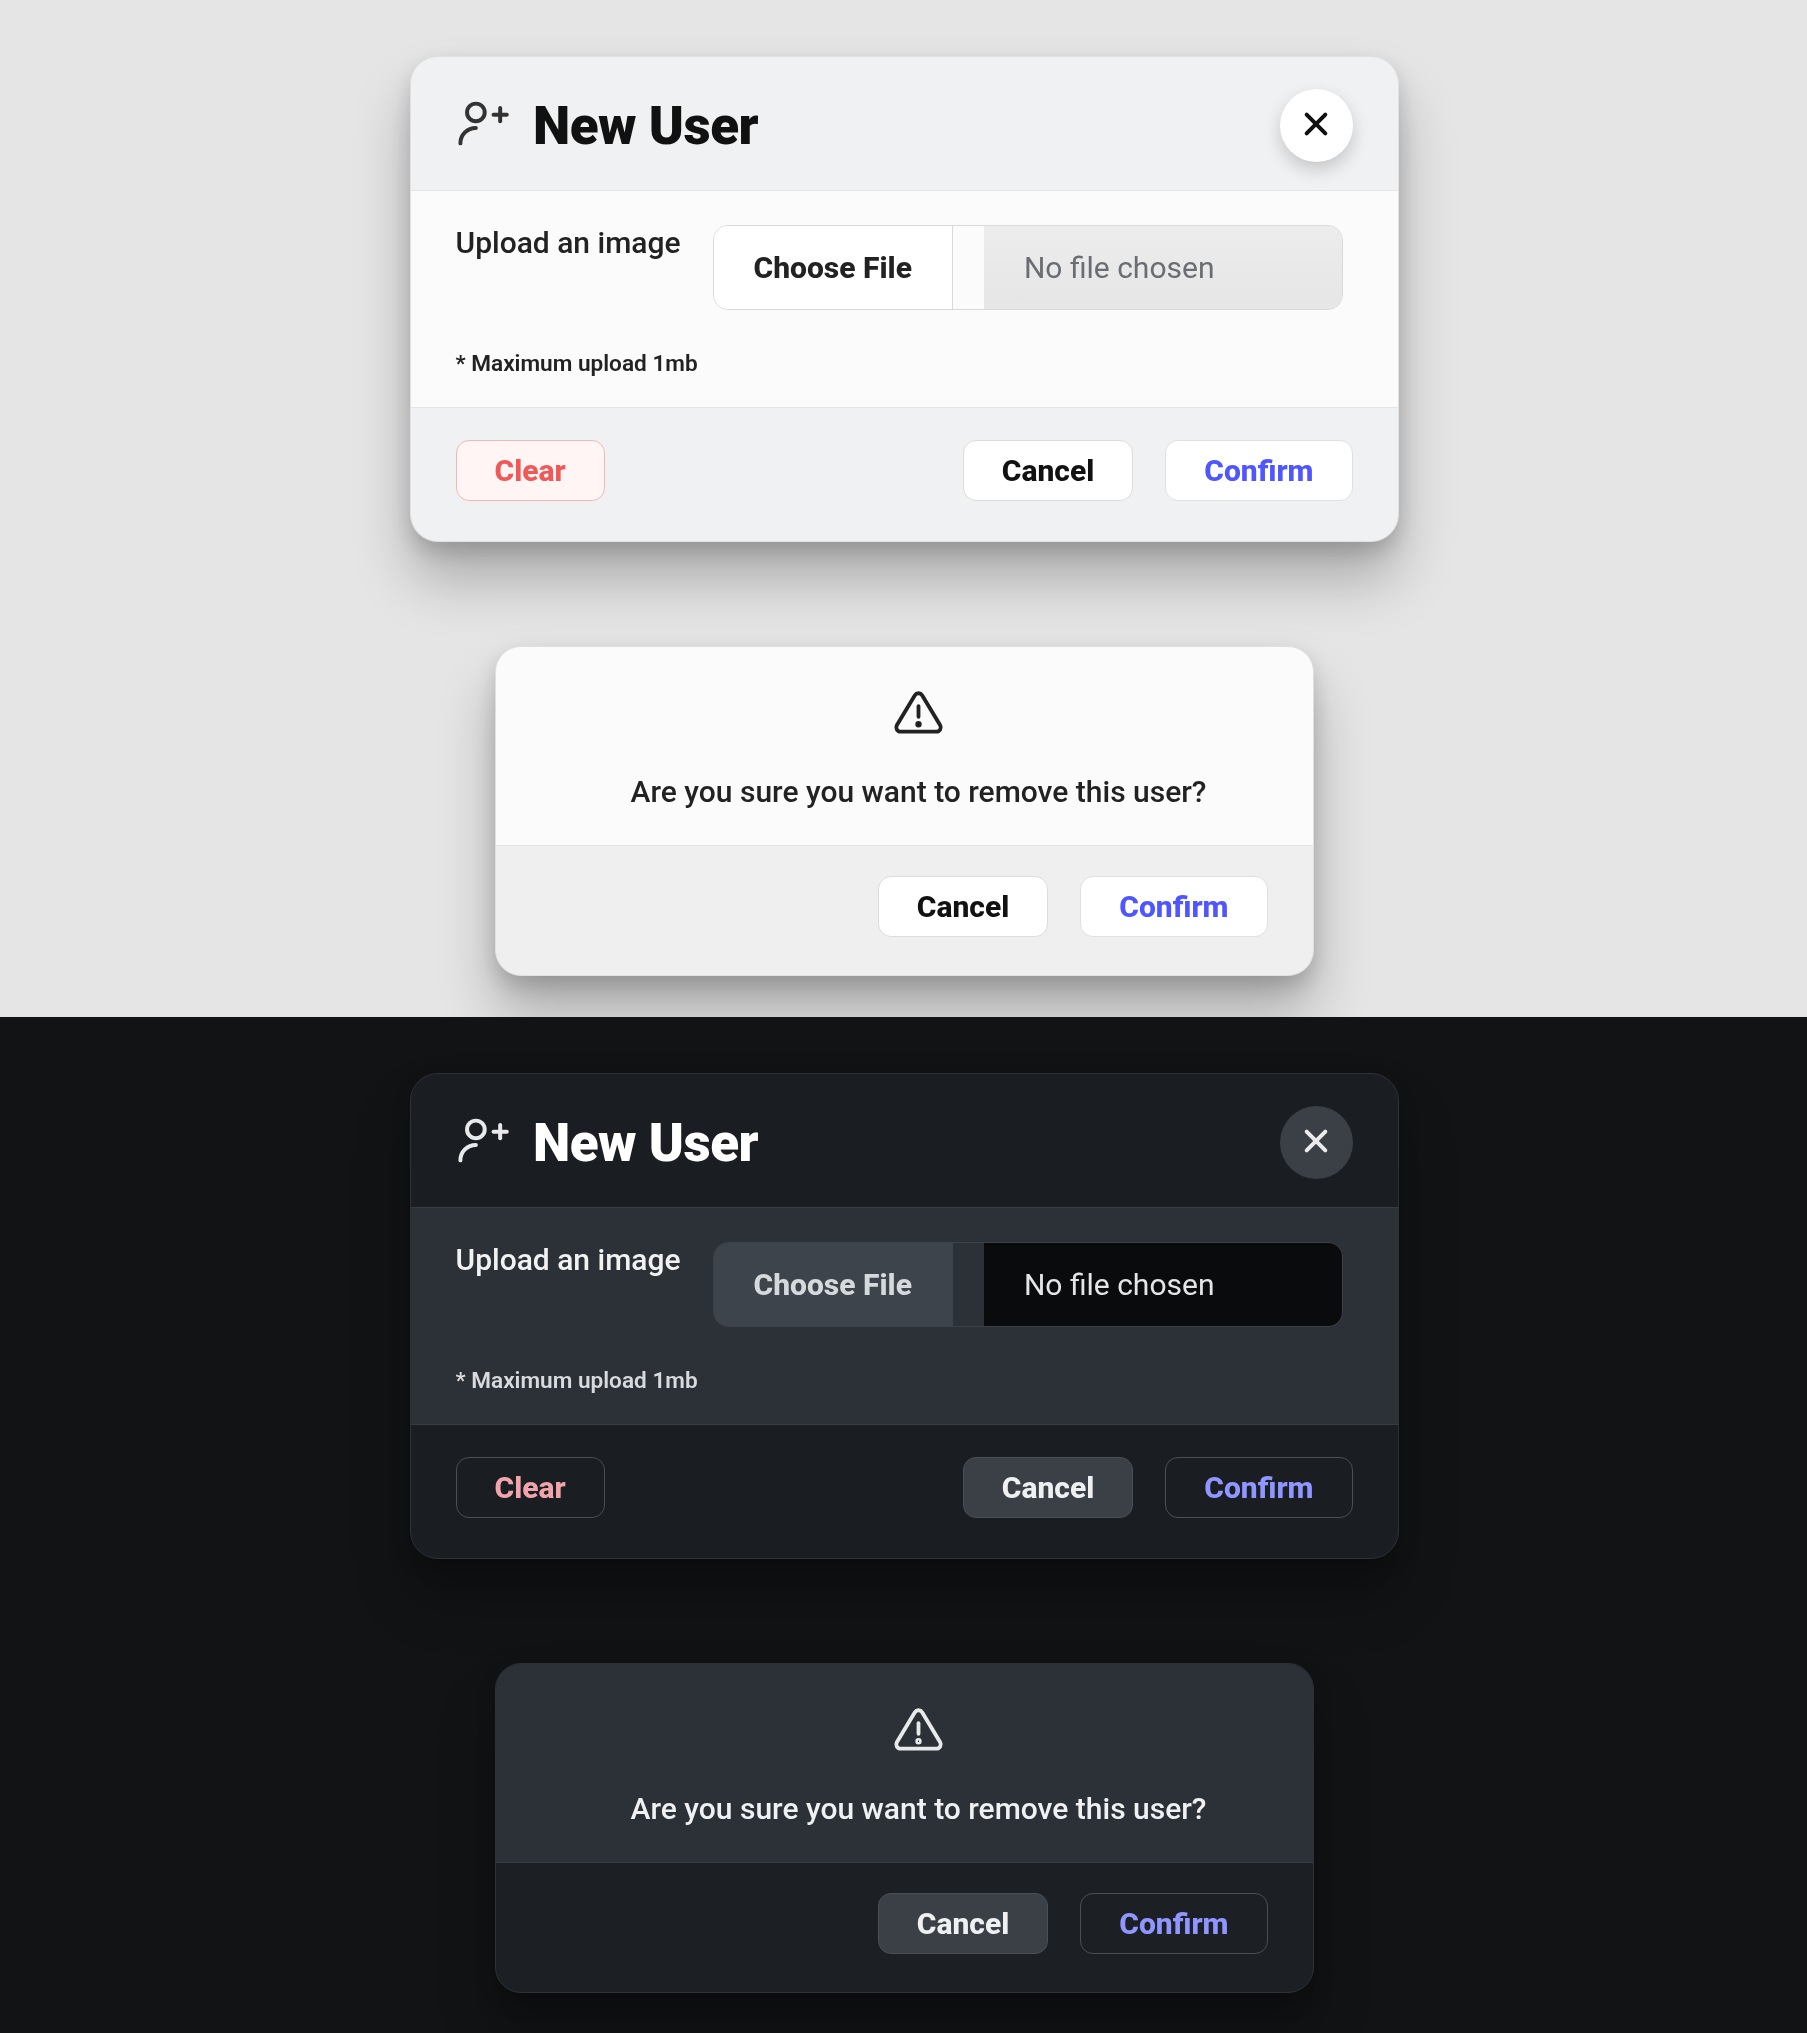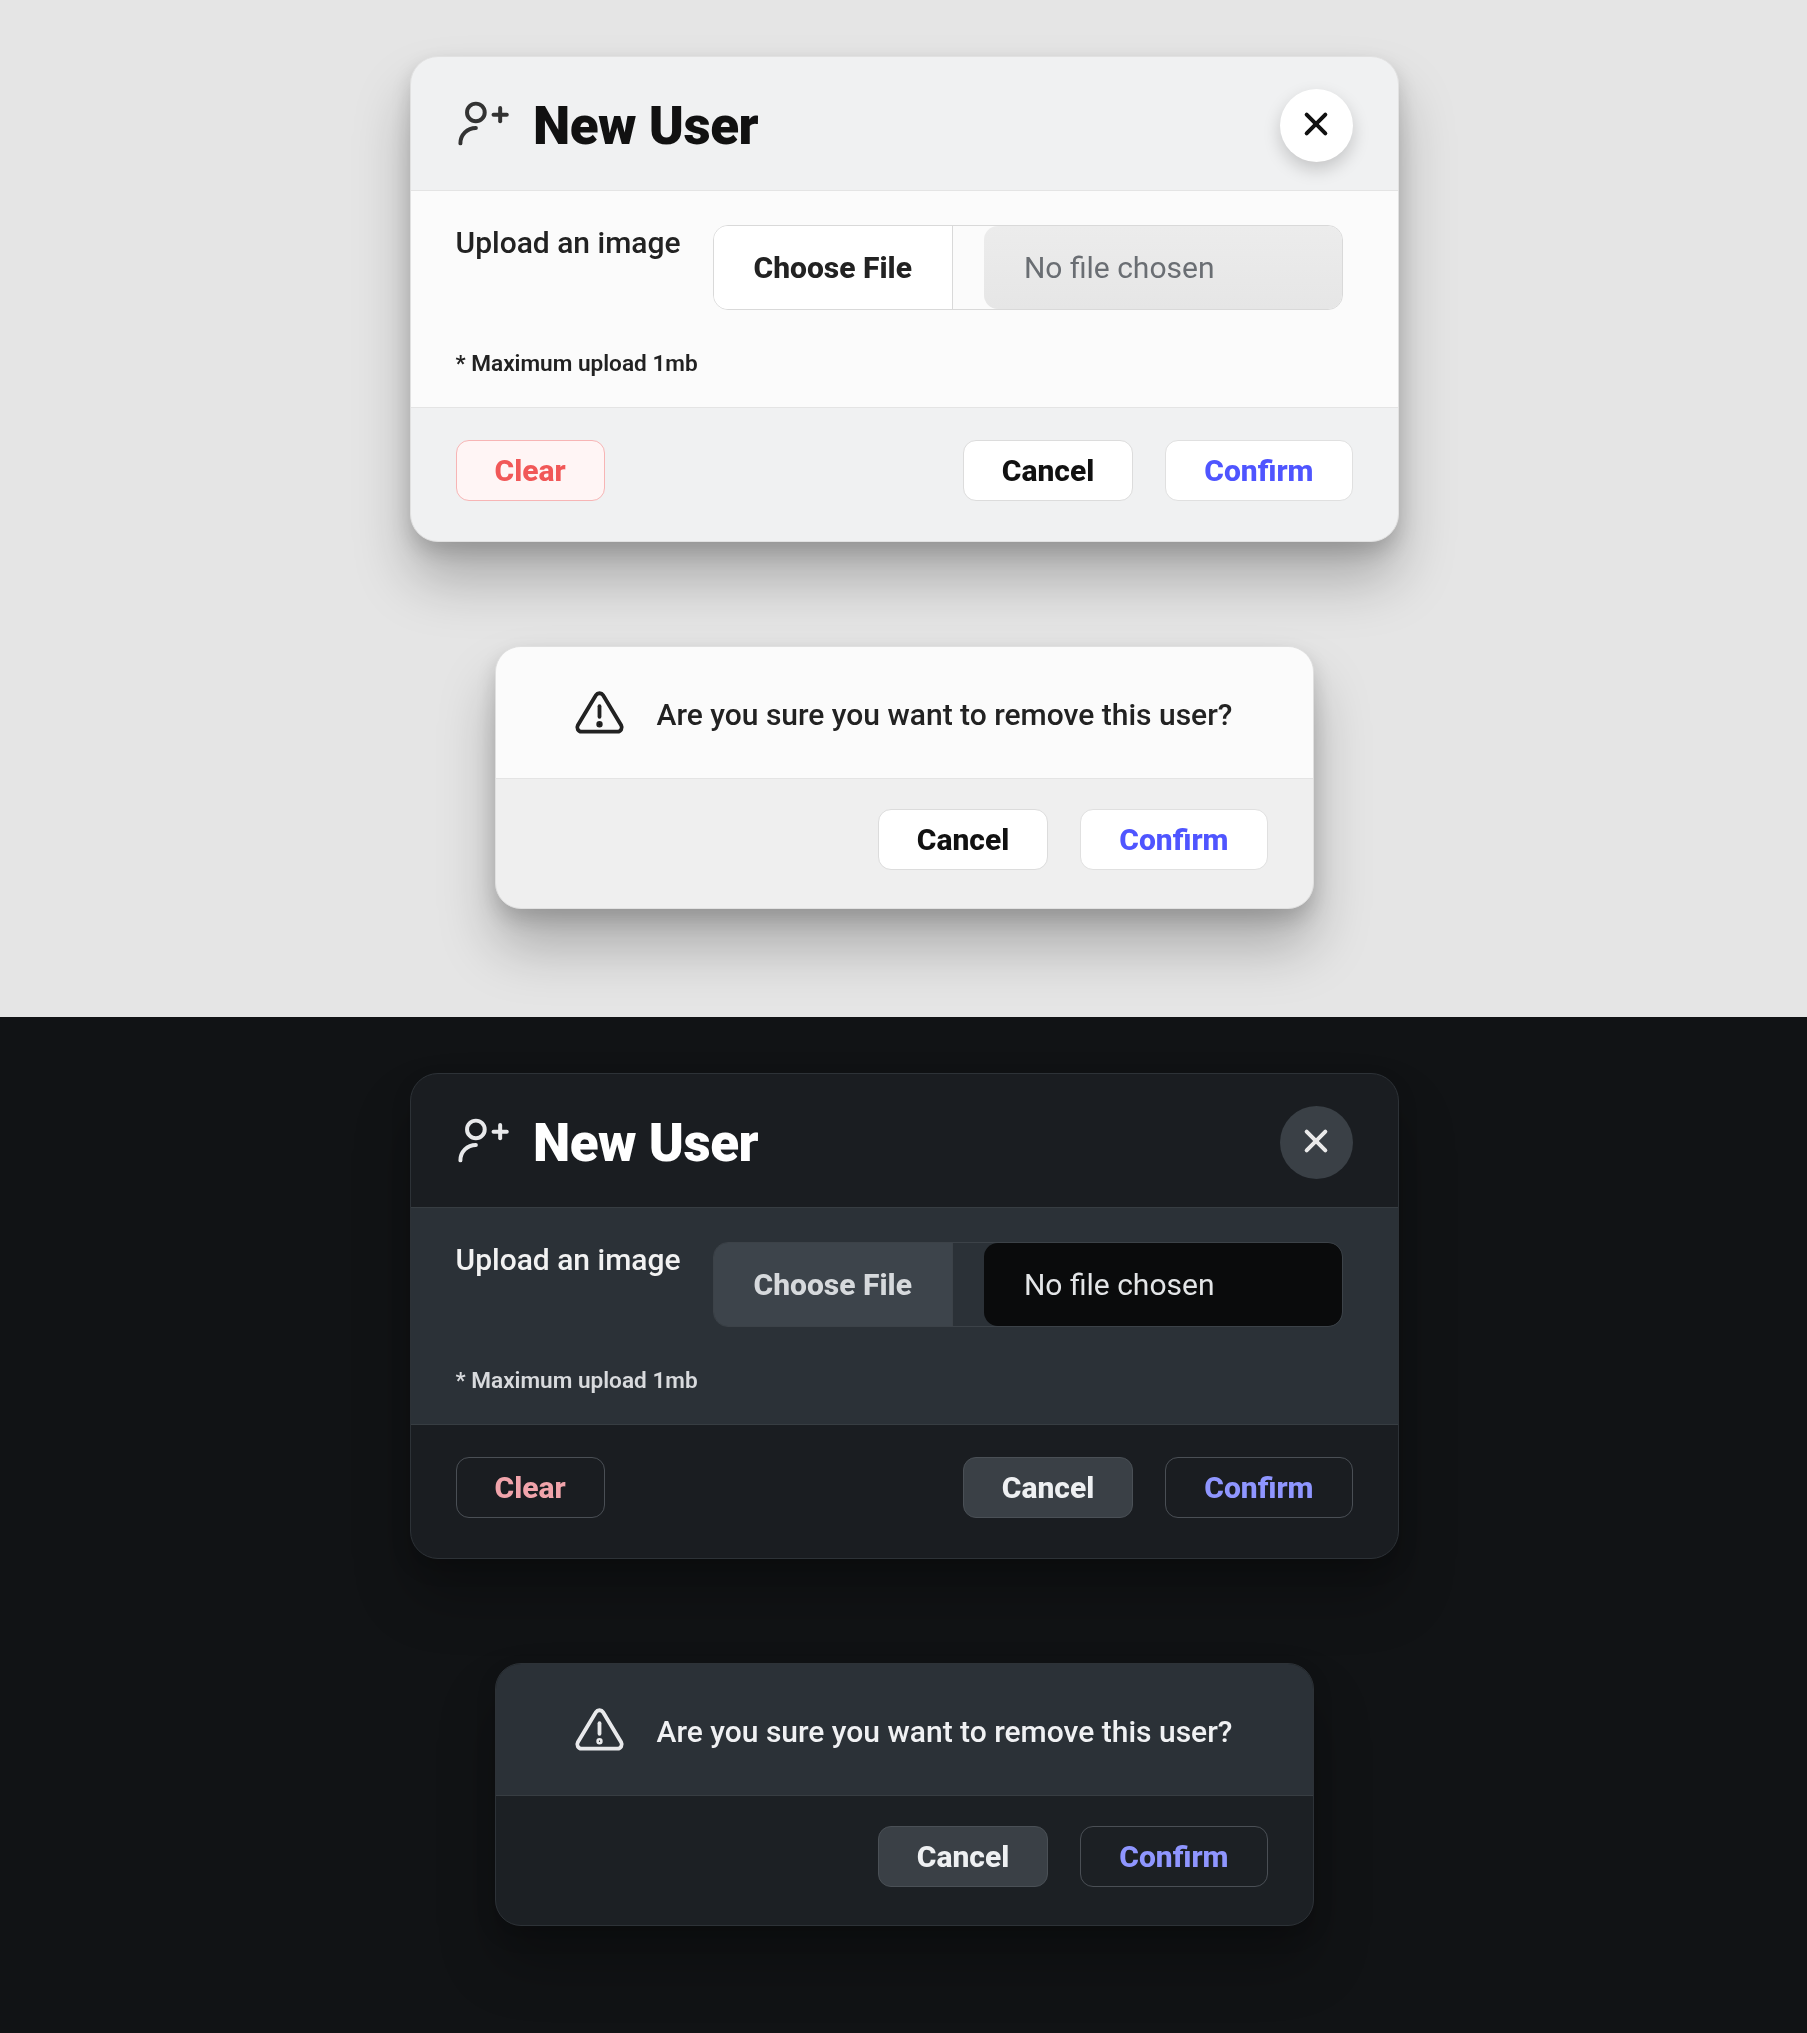--- a/index.html
+++ b/index.html
@@ -135,21 +135,20 @@
     color: #d6d9dc;
     border-right: 0.9px solid #3c4248;
   }
 
   .file-status {
     display: flex;
     align-items: center;
     padding: 2px 40px;
     font-size: 30px;
     min-width: 358px;
-    border-radius: 14px;
   }
   .light .file-status {
     background: linear-gradient(#ececec, #e6e6e6);
     color: #6a6e73;
   }
   .dark .file-status {
     background: #0a0b0c;
     color: #e3e5e7;
   }
 
@@ -222,20 +221,21 @@
     box-shadow: 0 38px 56px rgba(0,0,0,0.25), 0 9.4px 19px rgba(0,0,0,0.15);
   }
   .dialog.light { background: #efefef; border: 0.9px solid #e0e0e0; }
   .dialog.dark  { background: #1c2024; border: 0.9px solid #2d3237; }
 
   .dialog-body {
     display: flex;
     align-items: center;
     gap: 32px;
     padding: 40px 49px 36px 78px;
+    flex-direction: column;
   }
   .light .dialog-body { background: #fbfbfb; border-bottom: 0.9px solid #e4e4e4; }
   .dark  .dialog-body { background: #2b3137; border-bottom: 0.9px solid #373d42; }
 
   .dialog-text {
     font-size: 30px;
     font-weight: 500;
   }
   .light .dialog-text { color: #222; }
   .dark  .dialog-text { color: #f0f1f3; }

